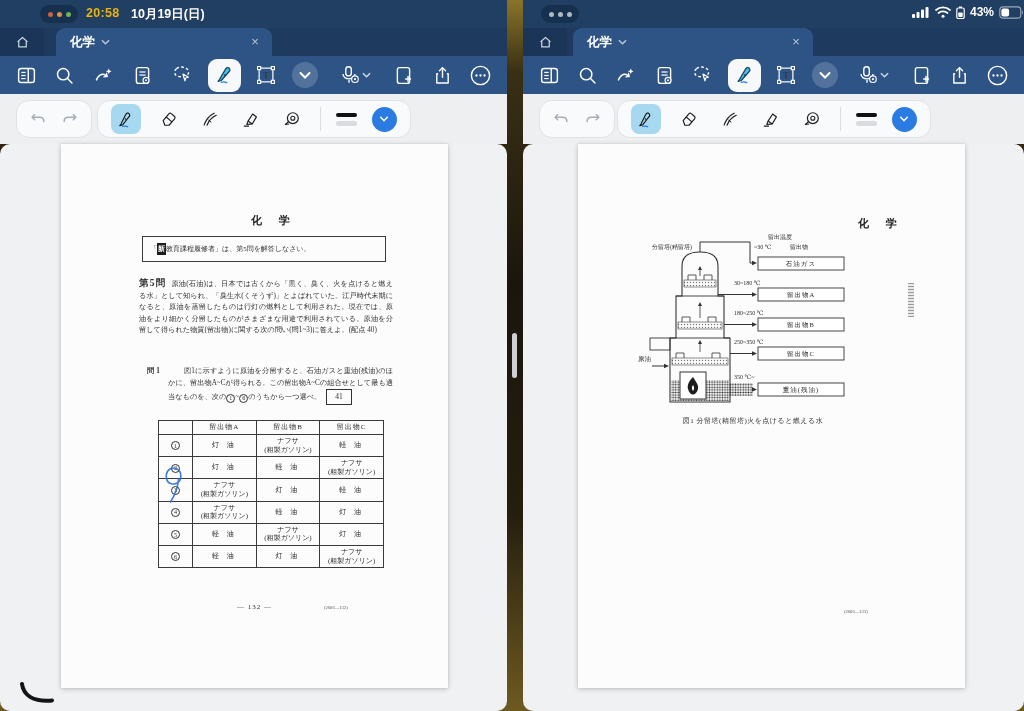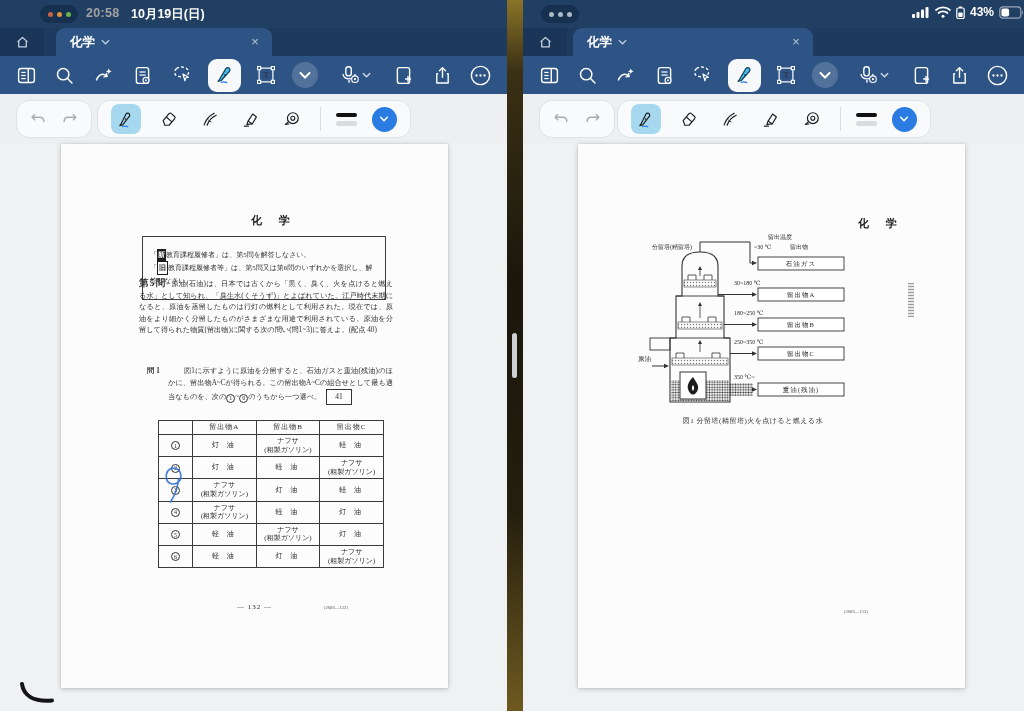--- a/index.html
+++ b/index.html
@@ -11,21 +11,21 @@
 
   
   .window { position:absolute; top:0; height:711px; overflow:hidden; }
   .win-left { left:0; width:507px; }
   .win-right { left:523px; width:501px; }
 
   .statusbar { position:relative; height:28px; background:#213e63; }
   .dots-pill { position:absolute; top:5px; height:18px; width:38px; border-radius:10px;
     background:#16304f; display:flex; align-items:center; justify-content:center; gap:4px; }
   .dots-pill i { width:5px; height:5px; border-radius:50%; display:block; }
-  .sb-time { position:absolute; left:86px; top:6px; color:#a3a3a3; font-size:12.5px; font-weight:700; letter-spacing:.3px; }
+  .sb-time { position:absolute; left:86px; top:6px; color:#eab308; font-size:12.5px; font-weight:700; letter-spacing:.3px; }
   .sb-date { position:absolute; left:131px; top:6px; color:#fff; font-size:12.5px; font-weight:700; }
   .sb-right { position:absolute; right:0; top:5px; display:flex; align-items:center; gap:5px; color:#fff; }
   .sb-batt-txt { font-size:12px; font-weight:700; }
 
   .tabbar { position:relative; height:28px; background:#1e3a5e; }
   .home-tile { position:absolute; left:0; top:0; width:44px; height:28px; background:#1a3557;
     display:flex; align-items:center; justify-content:center; }
   .tab { position:absolute; top:0; height:28px; background:#2e5486; border-radius:9px 9px 0 0;
     display:flex; align-items:center; padding:0 10px 0 14px; }
   .win-left .tab { left:56px; width:216px; }
@@ -48,32 +48,32 @@
   .pill-undo { left:16px; width:76px; justify-content:space-evenly; }
   .pill-tools { left:50%; transform:translateX(-50%); padding:0 13px; gap:15px; }
   .tool { display:flex; align-items:center; justify-content:center; width:26px; height:26px; }
   .tool.sel { background:#a6d8ef; border-radius:8px; width:30px; height:30px; }
   .tool-div { width:1px; height:24px; background:#dcdee1; }
   .thick { display:flex; flex-direction:column; gap:4px; align-items:center; }
   .thick .b1 { width:21px; height:4px; border-radius:2px; background:#111; }
   .thick .b2 { width:21px; height:5px; border-radius:2.5px; background:#d9dbde; }
   .color-circ { width:25px; height:25px; border-radius:50%; background:#2a7ce2; display:flex; align-items:center; justify-content:center; }
 
-  .canvas { position:relative; height:567px; background:#f0f1f3; }
+  .canvas { position:relative; height:567px; background:#f0f1f3;border-radius:10px; }
   .page { position:absolute; top:0; width:387px; height:544px; background:#fcfcfc;
     box-shadow:0 1px 5px rgba(0,0,0,.22), 0 0 1px rgba(0,0,0,.15);
     font-family:"Liberation Serif","DejaVu Serif",serif; color:#2e2e2e; }
   .win-left .page { left:61px; }
   .win-right .page { left:55px; }
 
   
   .subject { position:absolute; font-size:11px; font-weight:700; letter-spacing:7px; color:#222; }
   .p132-subject { left:190px; top:69px; }
   .notice { position:absolute; left:81px; top:92px; width:244px; border:1px solid #3c3c3c;
-    padding:12px 7px; font-size:7px; line-height:12px; }
+    padding:6px 7px; font-size:7px; line-height:12px; }
   .badge-new { display:inline-block; background:#1d1d1d; color:#fff; padding:0 1px; font-weight:700; }
   .badge-old { display:inline-block; border:.8px solid #1d1d1d; padding:0 1px; font-weight:700; }
   .q5 { position:absolute; left:78px; top:134px; width:254px; font-size:7.2px; line-height:11.6px; text-align:justify; }
   .q5 b { font-size:9.5px; letter-spacing:1px; margin-right:5px; }
   .q1 { position:absolute; left:86px; top:222px; width:246px; font-size:7.2px; line-height:11.6px; text-align:justify;
     padding-left:21px; text-indent:-21px; }
   .q1 b { margin-right:24px; }
   .numcirc { display:inline-flex; align-items:center; justify-content:center; width:9px; height:9px;
     border:.8px solid #333; border-radius:50%; font-size:6px; line-height:1; text-indent:0; vertical-align:-1px; }
   .ansbox { display:inline-block; border:1px solid #333; padding:1px 8px; font-size:7.5px; margin-left:5px; text-indent:0; }
@@ -291,21 +291,20 @@
         </div>
       </div>
     </div>
 
     <div class="canvas">
       <div class="page">
         <div class="subject p132-subject">化 学</div>
 
         <div class="notice">
           <div><span>「</span><span class="badge-new">新</span><span>教育課程履修者」は、第5問を解答しなさい。</span></div>
-          <div><span>「</span><span class="badge-old">旧</span><span>教育課程履修者等」は、第5問又は第6問のいずれかを選択し、解答しなさい。</span></div>
         </div>
 
         <p class="q5"><b>第5問</b><span>原油(石油)は、日本では古くから「黒く、臭く、火を点けると燃える水」として知られ、「臭生水(くそうず)」とよばれていた。江戸時代末期になると、原油を蒸留したものは行灯の燃料として利用された。現在では、原油をより細かく分留したものがさまざまな用途で利用されている。原油を分留して得られた物質(留出物)に関する次の問い(問1~3)に答えよ。(配点 40)</span></p>
 
         <p class="q1"><b>問 1</b><span>図1に示すように原油を分留すると、石油ガスと重油(残油)のほかに、留出物A~Cが得られる。この留出物A~Cの組合せとして最も適当なものを、次の</span><span class="numcirc">1</span><span>~</span><span class="numcirc">6</span><span>のうちから一つ選べ。</span><span class="ansbox">41</span></p>
 
         <table class="q1t">
           <colgroup>
               <col class="c0">
               <col>

